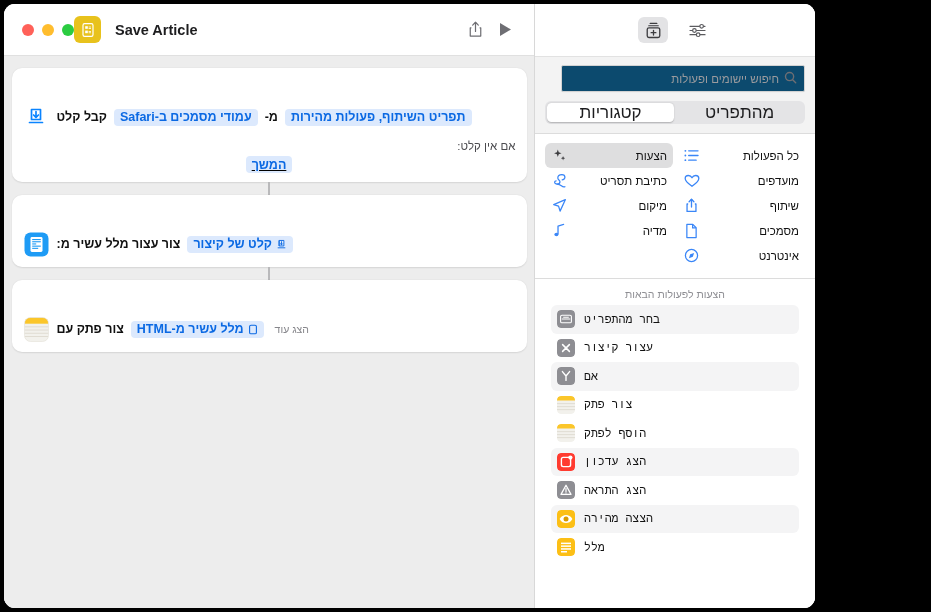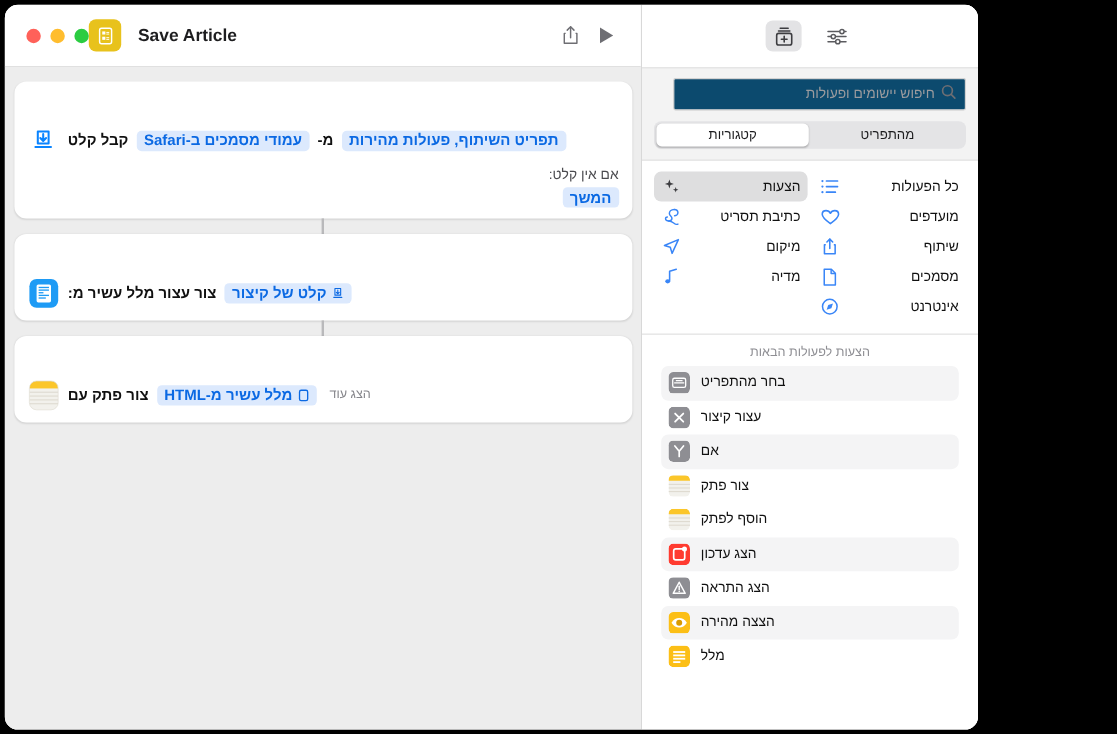--- a/index.html
+++ b/index.html
@@ -72,21 +72,21 @@
     height: 23px;
     background: #e4e4e6;
     border-radius: 6px;
     display: flex;
     padding: 2px;
     gap: 2px;
   }
   .seg-btn {
     flex: 1;
     display: flex; align-items: center; justify-content: center;
-    font-size: 11px;
+    font-size: 17px;
     color: #1c1c1e;
     border-radius: 4.5px;
   }
   .seg-btn.sel {
     background: #ffffff;
     box-shadow: 0 0.5px 1.5px rgba(0,0,0,.22);
   }
 
   
   .cat-zone {
@@ -126,20 +126,21 @@
   .sug-row {
     display: flex; flex-direction: row-reverse; align-items: center;
     justify-content: flex-start;
     gap: 9px;
     height: 28.5px;
     margin: 0 16px;
     padding: 0 6px;
     border-radius: 6px;
     font-size: 11.5px;
     color: #111;
+    font-family: Liberation Mono, monospace;
   }
   .sug-row.alt { background: #f4f4f5; }
   .sug-ic {
     width: 18px; height: 18px; flex: 0 0 18px;
     border-radius: 4px;
     display: flex; align-items: center; justify-content: center;
     overflow: hidden;
   }
 
   
@@ -204,21 +205,21 @@
     font-weight: bold;
     border-radius: 4px;
     padding: 1.5px 6px;
     white-space: nowrap;
     display: inline-flex; align-items: center; gap: 4px;
     direction: rtl;
   }
   .token .tk-ic { display: inline-flex; }
   .plain-sep { font-size: 12.5px; font-weight: bold; color: #111; }
   .sub-label { font-size: 11.5px; color: #4b4b4f; text-align: right; margin-top: 9px; }
-  .token-row2 { display: flex; justify-content: flex-start; margin-top: 4px; }
+  .token-row2 { display: flex; justify-content: center; margin-top: 4px; text-decoration: underline; }
   .connector { width: 1.5px; height: 13px; background: #b9b9bb; }
   .show-more { font-size: 10.5px; color: #86868b; margin-right: auto; padding-left: 4px; white-space: nowrap; }
 </style>
 </head>
 <body>
 
 <div id="window">
 
   <div id="main">
 

